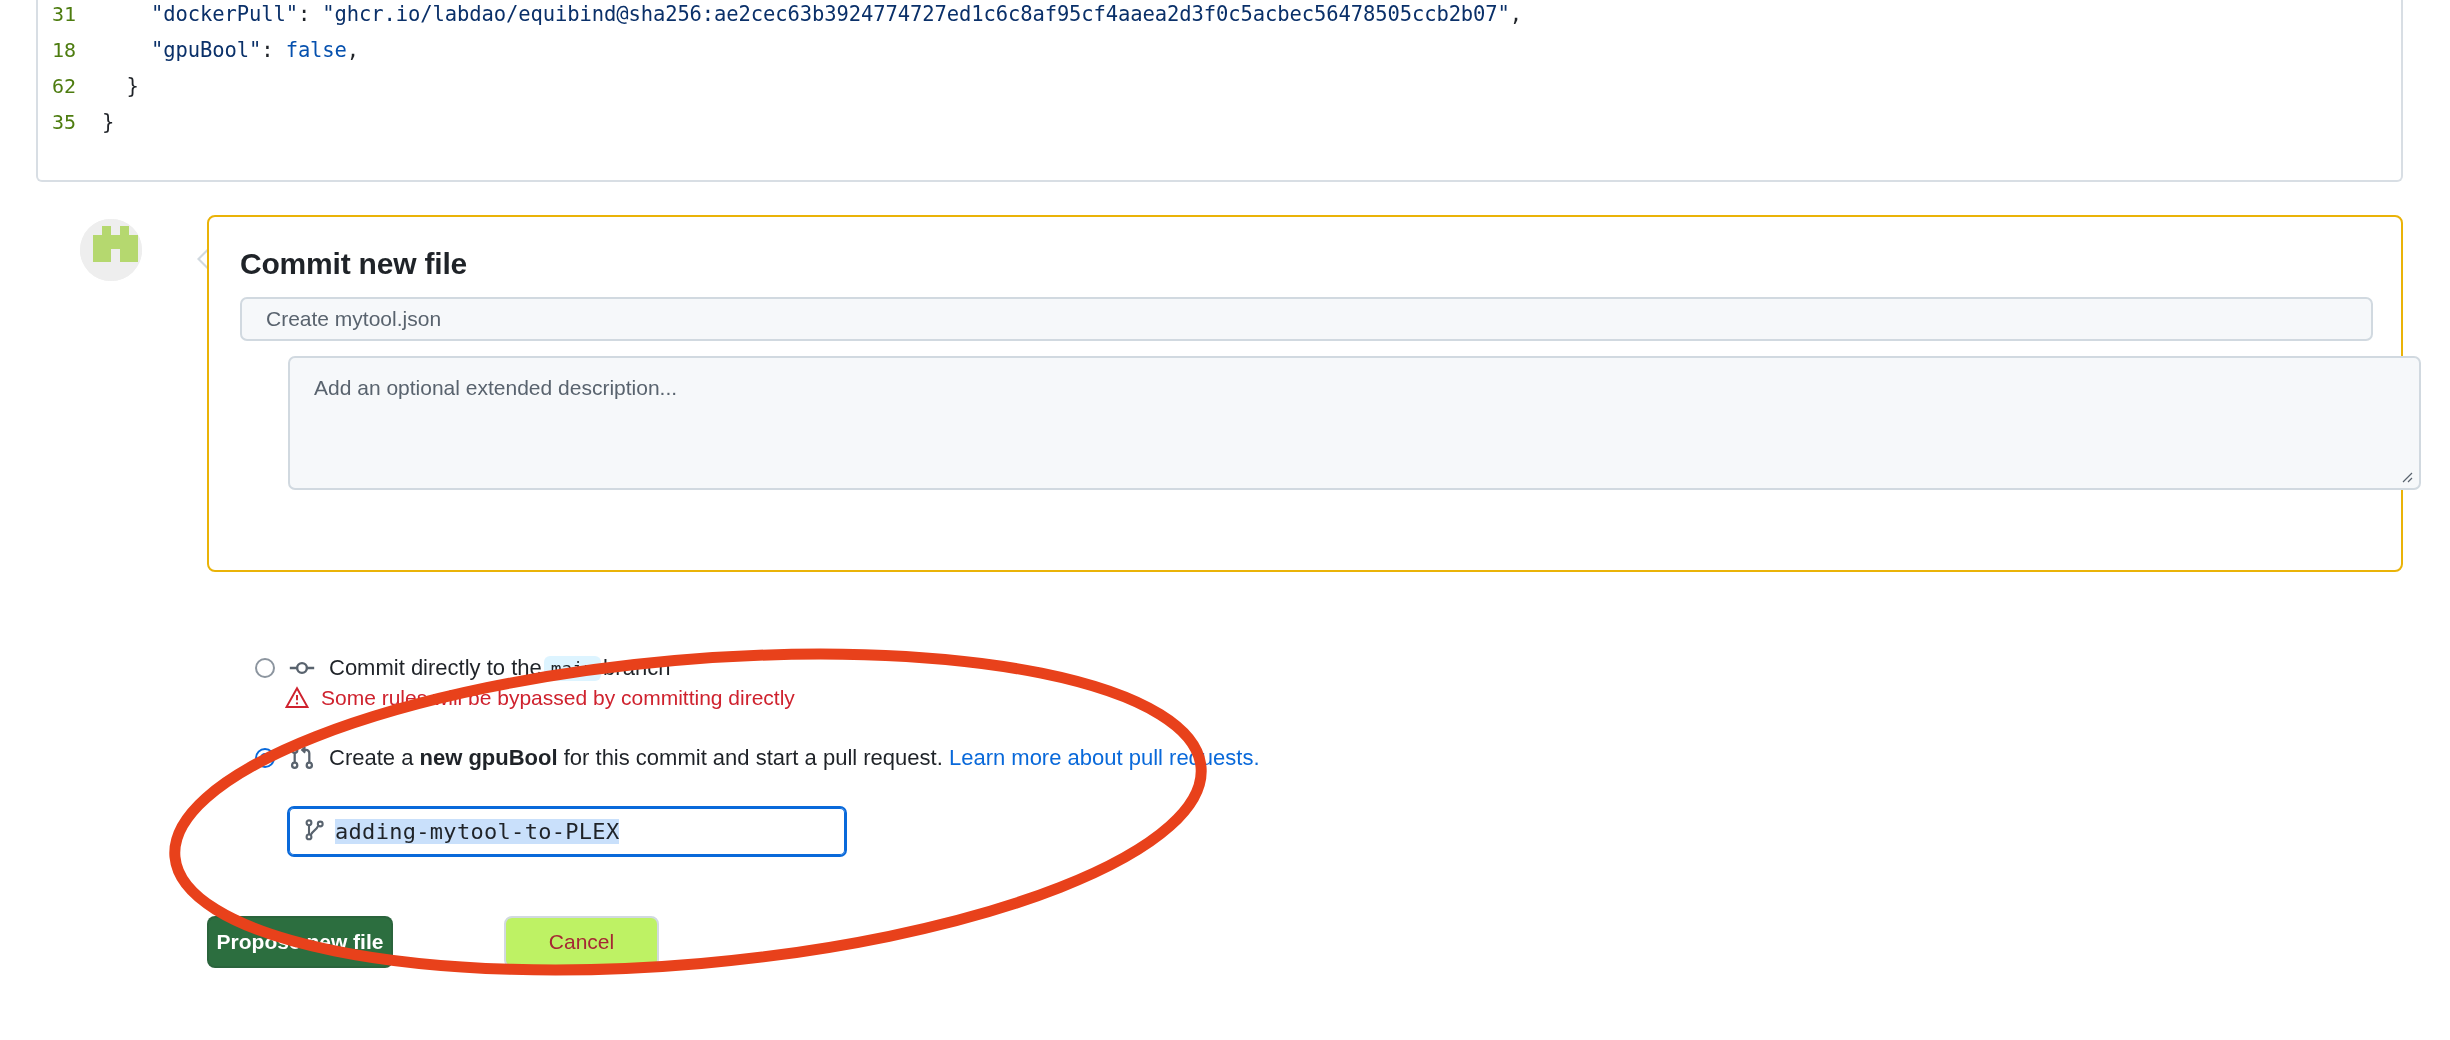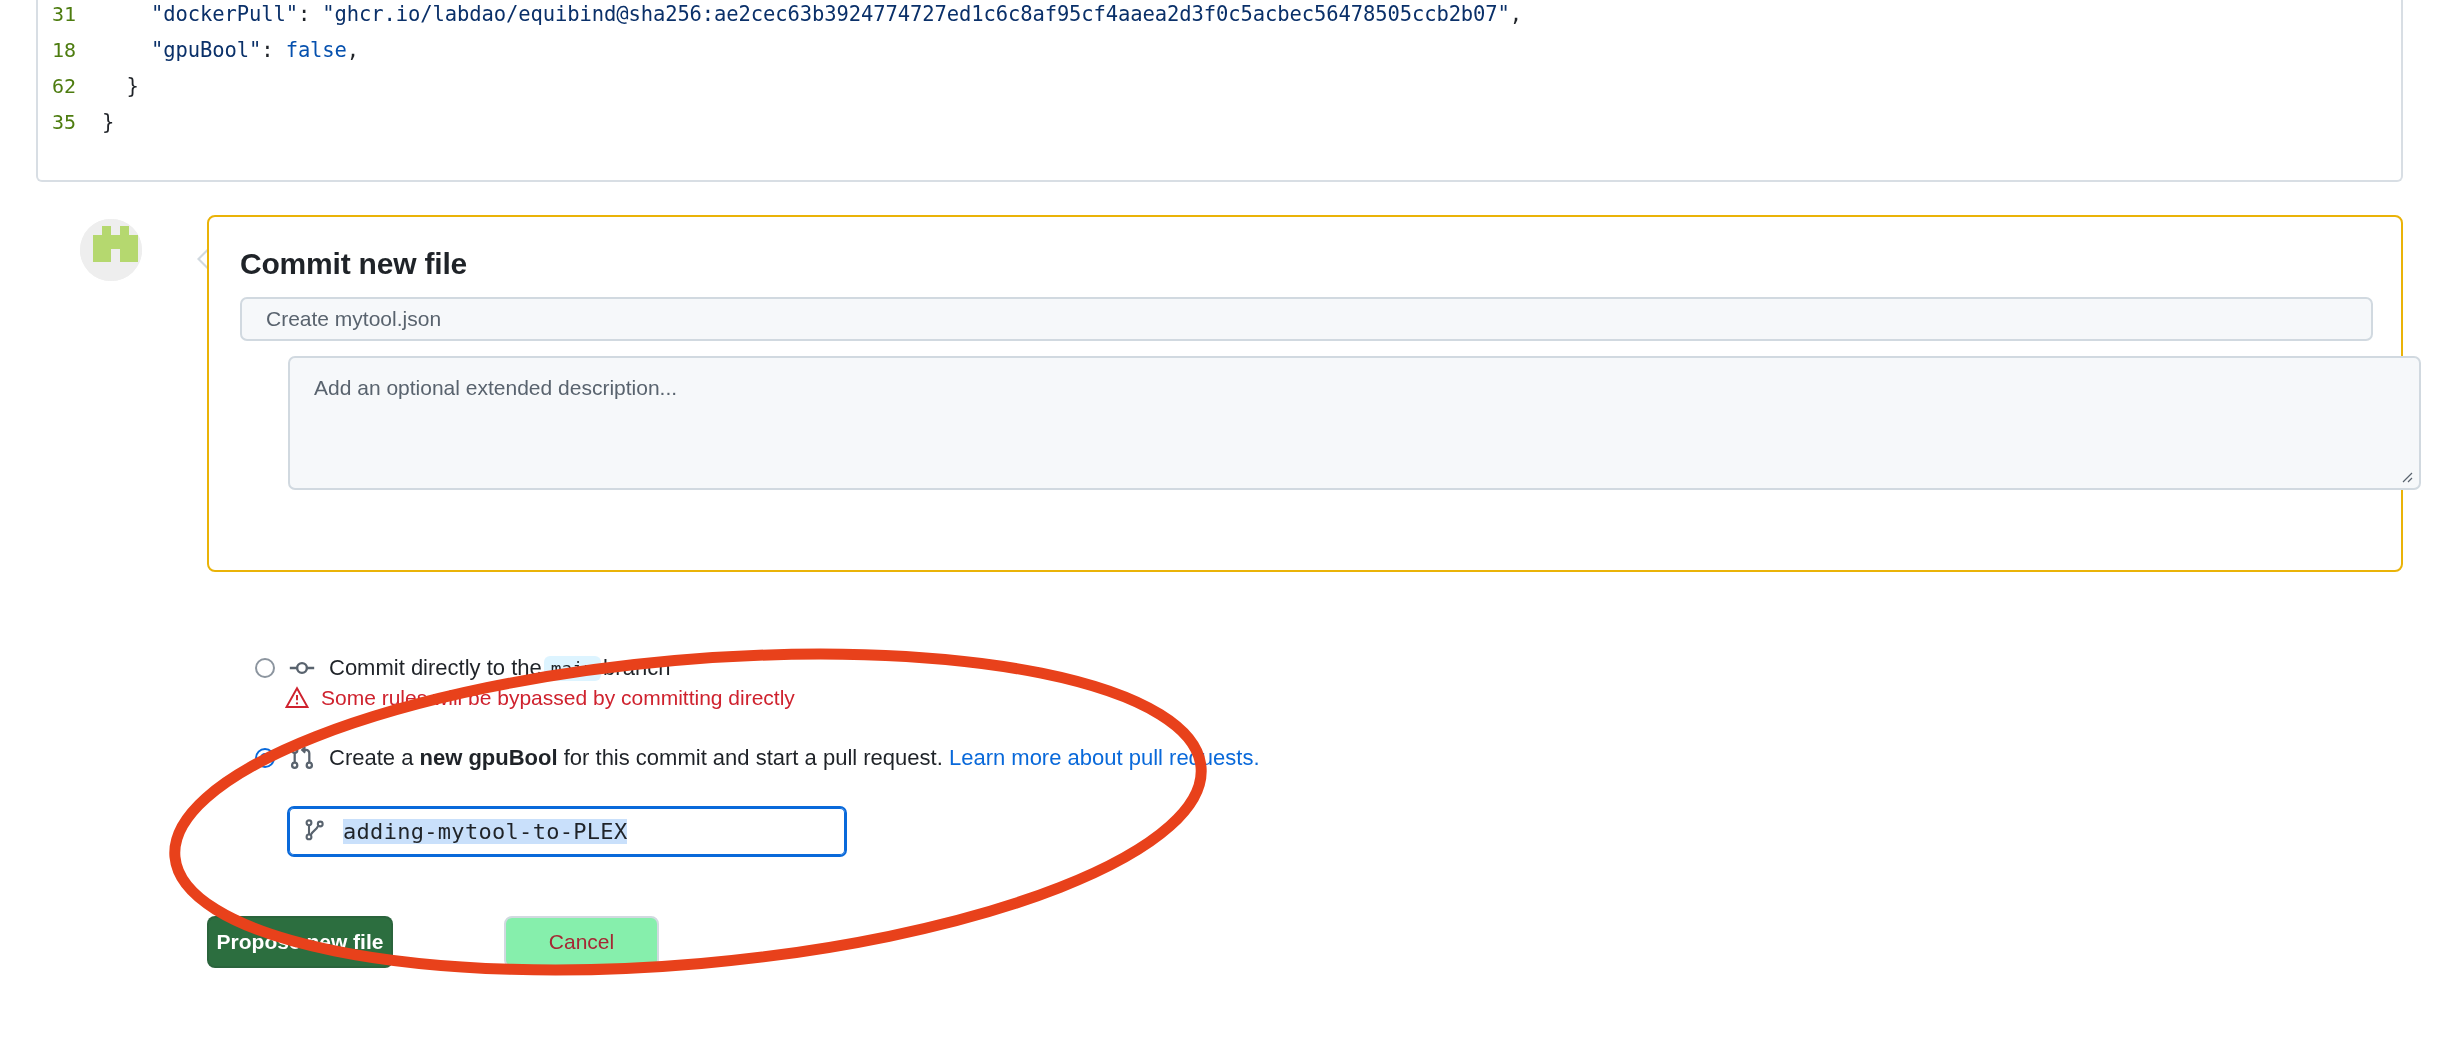--- a/index.html
+++ b/index.html
@@ -107,33 +107,33 @@
 
   
   .branch-input {
     position: absolute; left: 287px; top: 806px; width: 560px; height: 51px;
     border: 2px solid #0969da; border-radius: 7px; background: #ffffff;
     box-shadow: 0 0 0 1px #0969da inset;
     display: flex; align-items: center; padding-left: 14px;
   }
   .branch-value {
     font-family: "DejaVu Sans Mono", monospace; font-size: 22px; color: #1f2328;
-    background: #c9e0fb; margin-left: 16px; letter-spacing: 0.3px;
+    background: #c9e0fb; margin-left: 8px; letter-spacing: 0.3px;
   }
 
   
   .btn-primary {
     position: absolute; left: 207px; top: 916px; width: 186px; height: 52px;
     background: #2c6e3f; border: 2px solid rgba(31,35,40,0.12); border-radius: 8px;
     color: #ffffff; font-size: 21px; font-weight: bold;
     display: flex; align-items: center; justify-content: center;
   }
   .btn-cancel {
     position: absolute; left: 504px; top: 916px; width: 155px; height: 52px;
-    background: #86efac; border: 2px solid #d1d9e0; border-radius: 8px;
+    background: #bef264; border: 2px solid #d1d9e0; border-radius: 8px;
     color: #a52834; font-size: 21px;
     display: flex; align-items: center; justify-content: center;
   }
 
   
   .annot { position: absolute; left: 0; top: 0; width: 2450px; height: 1040px; pointer-events: none; }
 </style>
 </head>
 <body>
 

